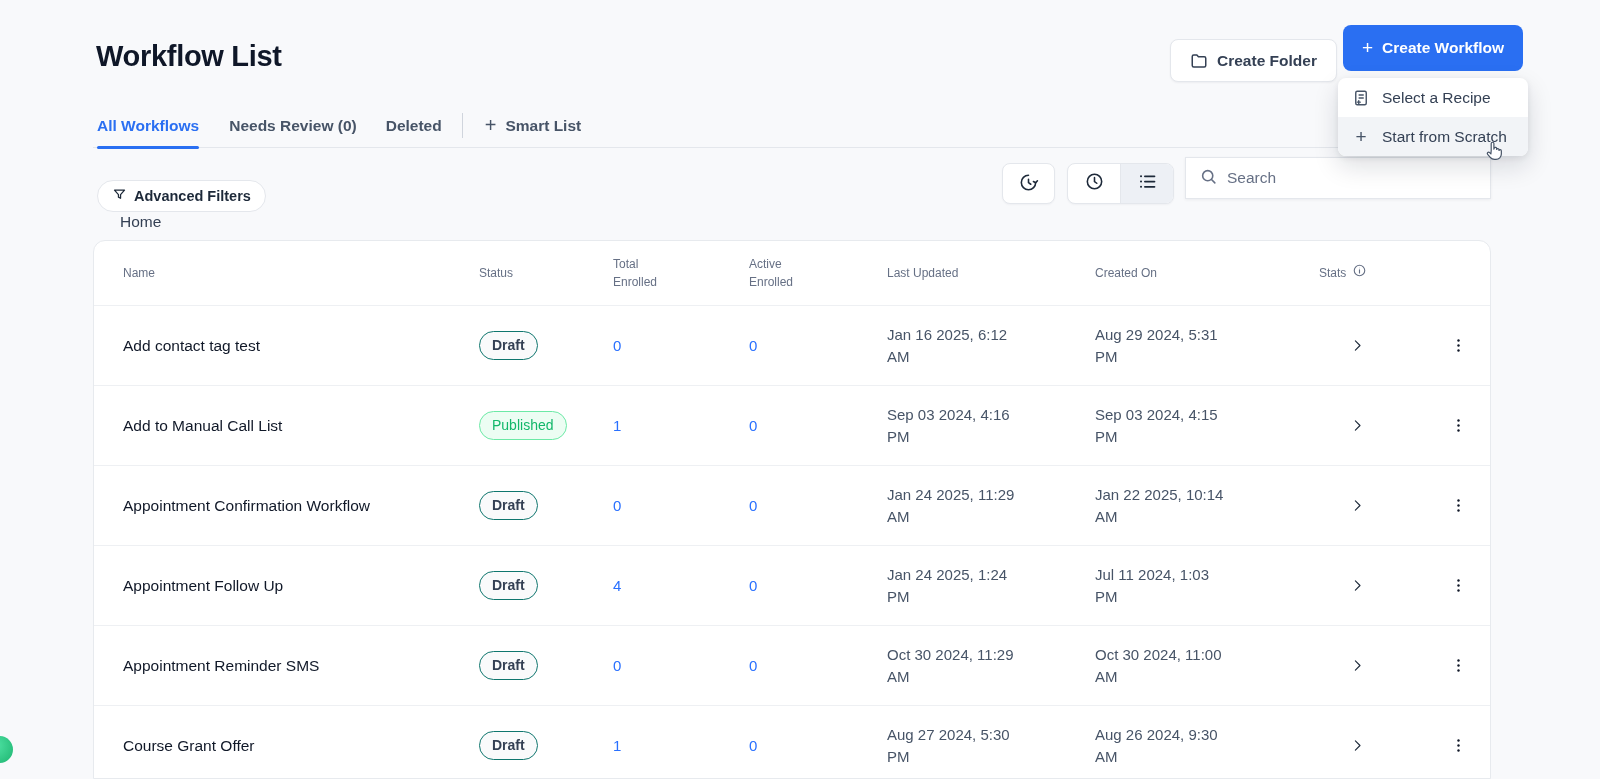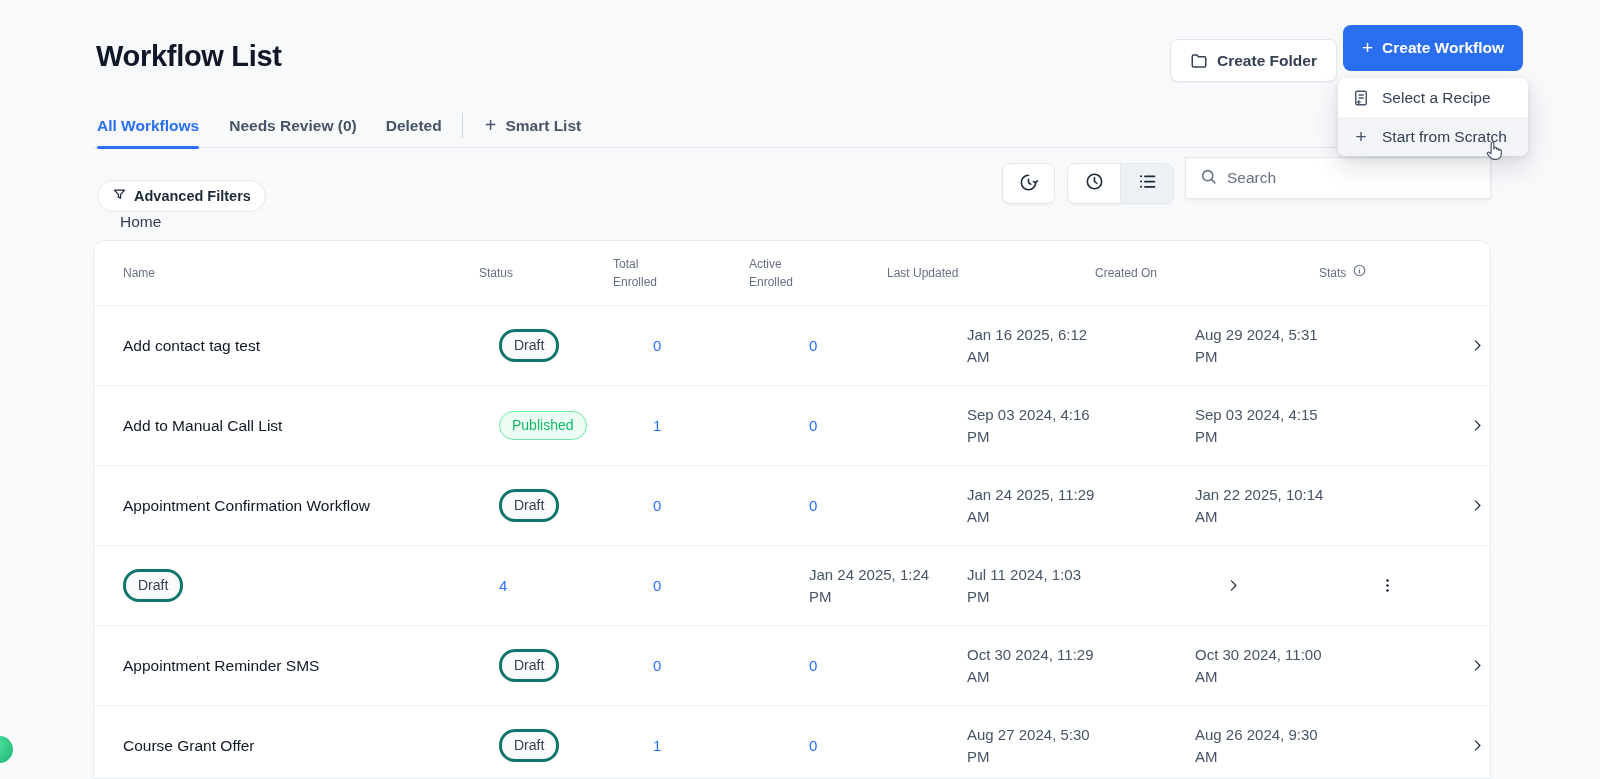--- a/index.html
+++ b/index.html
@@ -50,24 +50,24 @@
 
   .breadcrumb { position:absolute; left:120px; top:213px; font-size:15.5px; color:#344054; }
 
   
   .table { position:absolute; left:93px; top:240px; width:1398px; height:539px; background:#fff; border:1px solid #e7eaee; border-radius:12px 12px 0 0; overflow:hidden; }
   .thead, .trow { display:grid; grid-template-columns:356px 134px 136px 138px 208px 224px 1fr; align-items:center; padding-left:29px; }
   .thead { height:64px; color:#667085; font-size:12px; }
   .thead .hcell { line-height:18px; }
   .hcell-narrow span { display:block; width:58px; }
   .hcell-stats { display:flex; align-items:center; gap:6px; }
-  .trow { height:80px; border-top:1px solid #eef0f3; background:#fff;gap:20px; }
+  .trow { height:80px; border-top:1px solid #eef0f3; background:#fff; }
   .cell-name { font-size:15.5px; font-weight:500; color:#101828; cursor:pointer; }
   .badge { display:inline-block; font-size:14px; padding:5px 12px; border-radius:16px; line-height:17px; }
-  .badge.draft { background:#f9fafb; border:3px solid #0f766e; color:#344054; }
+  .badge.draft { background:#f9fafb; border:1px solid #0f766e; color:#344054;font-weight:bold; }
   .badge.published { background:#ecfdf3; border:1px solid #6ce9a6; color:#12b76a; }
   .cell-num { font-size:15px; font-weight:500; color:#2970ff; cursor:pointer; }
   .cell-date { font-size:15px; color:#475467; line-height:22px; white-space:pre-line; width:150px; }
   .cell-stats { display:flex; align-items:center; justify-content:space-between; padding:0 23px 0 30px; height:100%; }
   .chev-btn, .kebab-btn { display:flex; align-items:center; justify-content:center; cursor:pointer; }
 
   
   .green-bubble { position:absolute; left:-14px; top:736px; width:27px; height:27px; border-radius:50%; background:radial-gradient(circle at 35% 35%, #4fe3a4, #1db470); cursor:pointer; }
 </style>
 </head>
@@ -270,20 +270,21 @@
         <svg viewBox="0 0 24 24" width="17" height="17">
                 <circle cx="12" cy="5" r="1.7" fill="#101828"></circle>
                 <circle cx="12" cy="12" r="1.7" fill="#101828"></circle>
                 <circle cx="12" cy="19" r="1.7" fill="#101828"></circle>
               </svg>
       </span>
     </div>
   </div>
 
   <div class="trow">
+    <div class="cell-name r-name">Appointment Follow Up</div>
     <div><span class="badge r-badge draft">Draft</span></div>
     <div class="cell-num r-total">4</div>
     <div class="cell-num r-active">0</div>
     <div class="cell-date r-updated">Jan 24 2025, 1:24
 PM</div>
     <div class="cell-date r-created">Jul 11 2024, 1:03
 PM</div>
     <div class="cell-stats">
       <span class="chev-btn">
         <svg viewBox="0 0 24 24" width="17" height="17" fill="none" stroke="#1d2939" stroke-width="1.6" stroke-linecap="round" stroke-linejoin="round">

